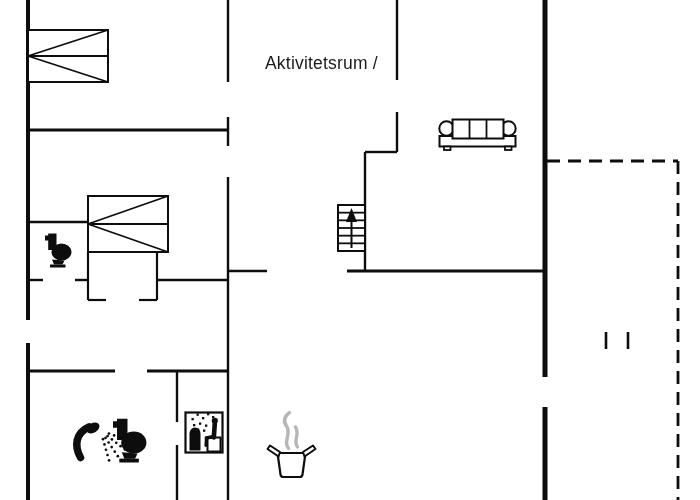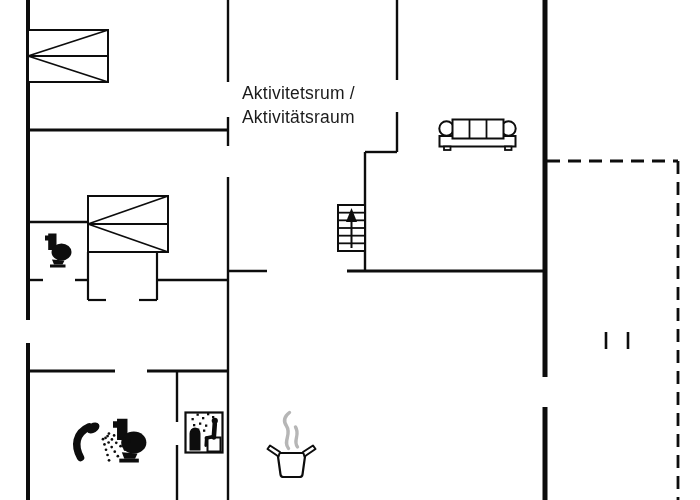--- a/index.html
+++ b/index.html
@@ -139,17 +139,16 @@
         <path d="M206.3,438 L205.8,445.5" stroke="#0d0d0d" stroke-width="2.8" stroke-linecap="round" fill="none"></path>
       </g>
       <g>
         <path d="M288.5,448.5 C282.5,441 292,434.5 286.5,426 C282.5,420 285.5,415.5 289.5,412.5" fill="none" stroke="#b6b6b6" stroke-width="3.4" stroke-linecap="round"></path>
         <path d="M297.5,447 C292.5,440.5 300.5,435 295.5,427" fill="none" stroke="#b6b6b6" stroke-width="3.4" stroke-linecap="round"></path>
         <path d="M277.5,453 L305.5,453 L305,456.5 L302.5,474.5 Q302.2,477 299.5,477 L283.5,477 Q280.8,477 280.5,474.5 L278,456.5 Z" fill="#fff" stroke="#0d0d0d" stroke-width="2.2" stroke-linejoin="round"></path>
         <path d="M278.5,456.5 L267.5,449 L270,445.5 L280,452 Z" fill="#fff" stroke="#0d0d0d" stroke-width="2" stroke-linejoin="round"></path>
         <path d="M304.5,456.5 L315.5,449 L313,445.5 L303,452 Z" fill="#fff" stroke="#0d0d0d" stroke-width="2" stroke-linejoin="round"></path>
       </g>
     </svg>
-  <div class="room-label" id="activity-label" style="left: 242px; top: 52px; margin-top: 30px;">
+  <div class="room-label" id="activity-label" style="left: 265px; top: 52px;">
     <div>Aktivitetsrum /</div>
-    <div>Aktivitätsraum</div>
   </div>
 </div>
 
 </body></html>

